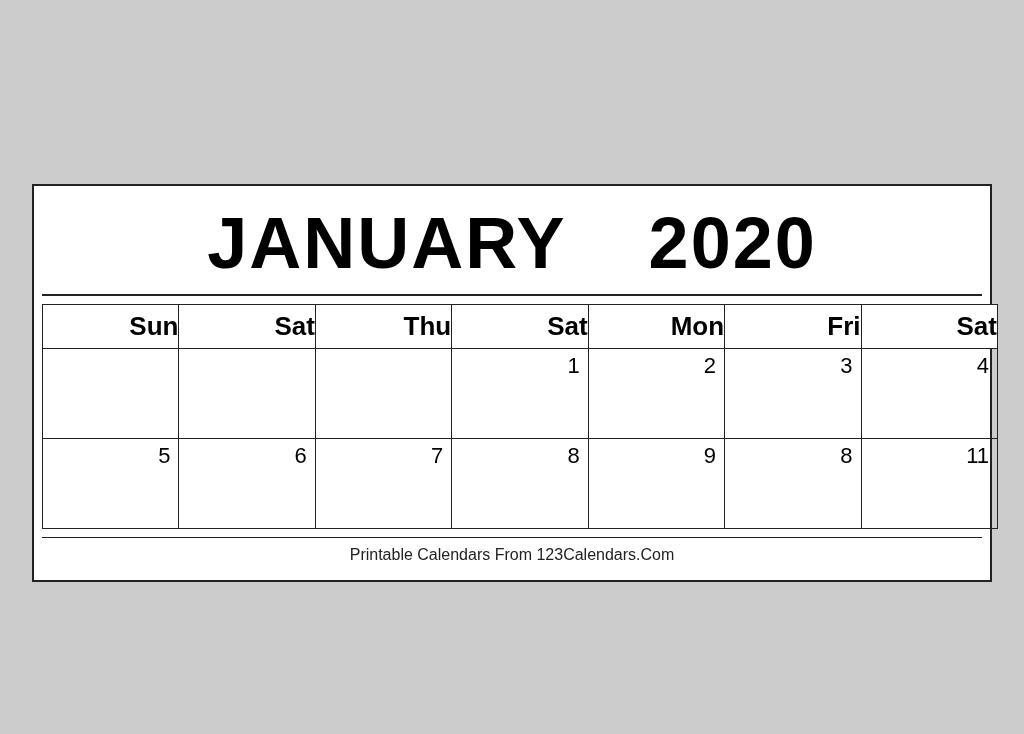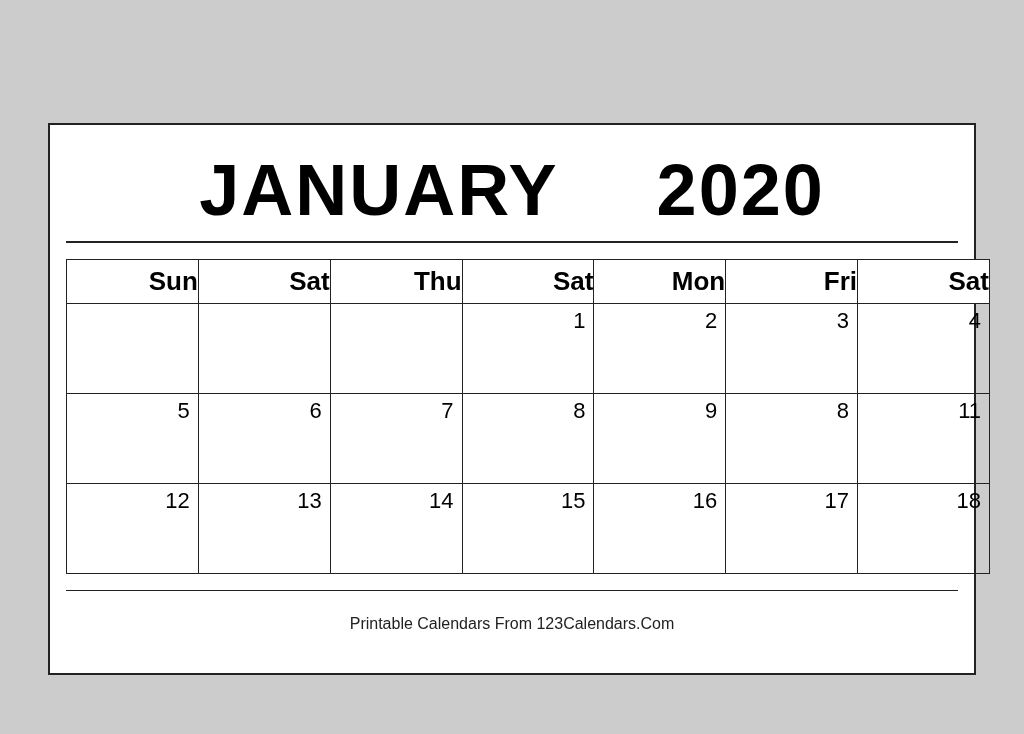--- a/index.html
+++ b/index.html
@@ -1,15 +1,15 @@
 <!DOCTYPE html>
 <html><head>
   <meta charset="utf-8">
   <style>
-    * { box-sizing: border-box; margin: 16px; padding: 0; }
+    * { box-sizing: border-box; margin: 8px; padding: 0; }
 
     body {
       background: #ccc;
       display: flex;
       justify-content: center;
       align-items: center;
       min-height: 100vh;
       font-family: Georgia, 'Times New Roman', serif;
     }
 
@@ -57,21 +57,21 @@
       padding: 4px 8px 0 0;
       font-weight: normal;
     }
 
     .calendar-grid td.empty {
       background: #fff;
     }
 
     .calendar-footer {
       text-align: center;
-      padding: 24px 0;
+      padding: 8px 0;
       font-size: 16px;
       font-family: Arial, sans-serif;
       border-top: 1.5px solid #222;
       color: #222;
     }
   </style>
 </head>
 <body>
 
 <div class="calendar-container">
@@ -104,25 +104,16 @@
         </tr>
         <tr>
           <td>5</td>
           <td>6</td>
           <td>7</td>
           <td>8</td>
           <td>9</td>
           <td>8</td>
           <td>11</td>
         </tr>
-        <tr>
-          <td>12</td>
-          <td>13</td>
-          <td>14</td>
-          <td>15</td>
-          <td>16</td>
-          <td>17</td>
-          <td>18</td>
-        </tr>
       </tbody>
   </table>
   <div class="calendar-footer">Printable Calendars From 123Calendars.Com</div>
 </div>
 
 </body></html>

